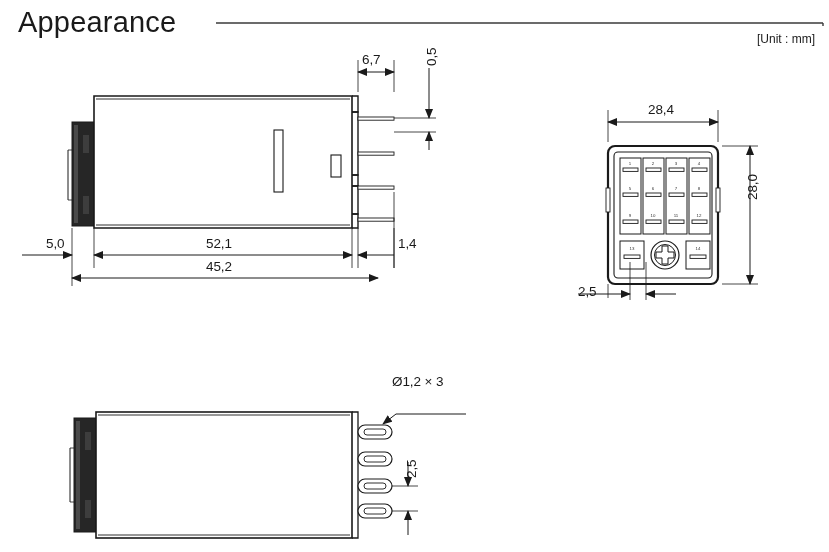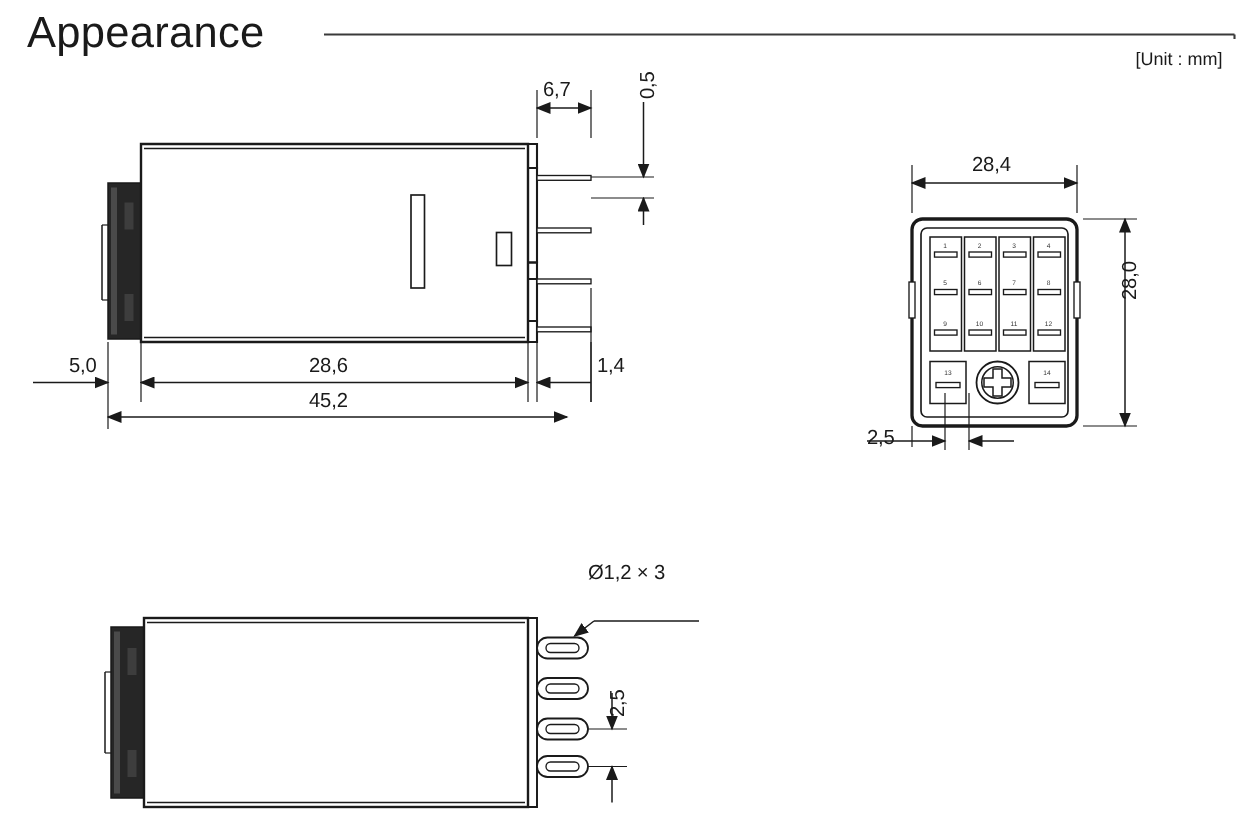--- a/index.html
+++ b/index.html
@@ -257,21 +257,21 @@
       </g>
 
       <g>
         <line x1="408" y1="462" x2="408" y2="486" stroke="#1a1a1a" stroke-width="1" marker-end="url(#arrIn)"></line>
         <line x1="408" y1="511" x2="408" y2="535" stroke="#1a1a1a" stroke-width="1" marker-start="url(#arrOut)"></line>
       </g>
     </g>
   </svg>
 
   <div class="dim" style="left:26px;  top:236px;margin-left:20px;">5,0</div>
-  <div class="dim" style="left:206px; top:236px;">28,6</div>
+  <div class="dim" style="left:206px; top:236px;">52,1</div>
   <div class="dim" style="left:206px; top:259px;">45,2</div>
   <div class="dim" style="left:398px; top:236px;">1,4</div>
   <div class="dim" style="left:362px; top:52px;">6,7</div>
   <div class="dim rot" style="left:424px; top:66px;">0,5</div>
 
   <div class="dim" style="left:648px; top:102px;">28,4</div>
   <div class="dim rot" style="left:745px; top:200px;">28,0</div>
   <div class="dim" style="left:578px; top:284px;">2,5</div>
 
   <div class="dim rot" style="left:404px; top:478px;">2,5</div>

